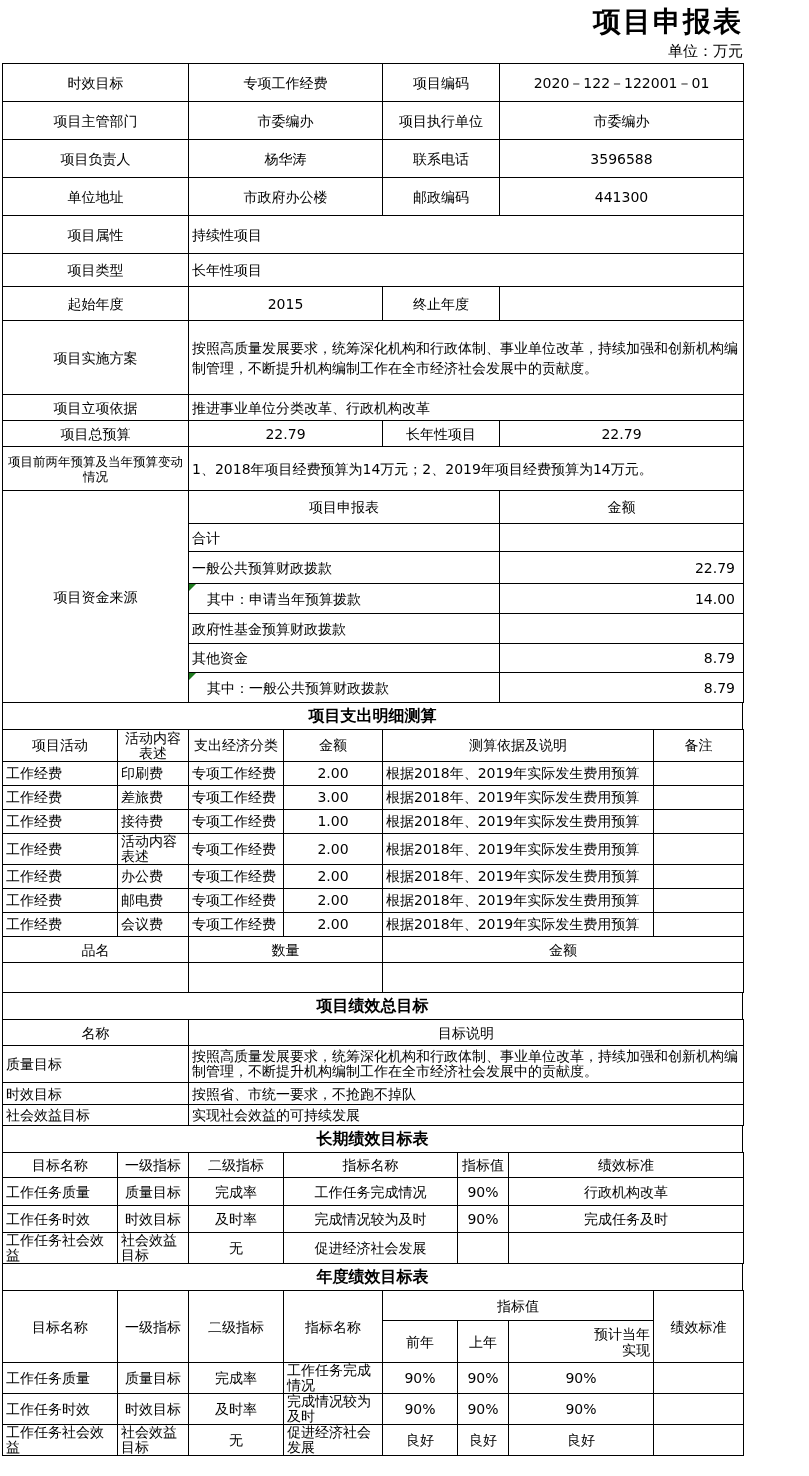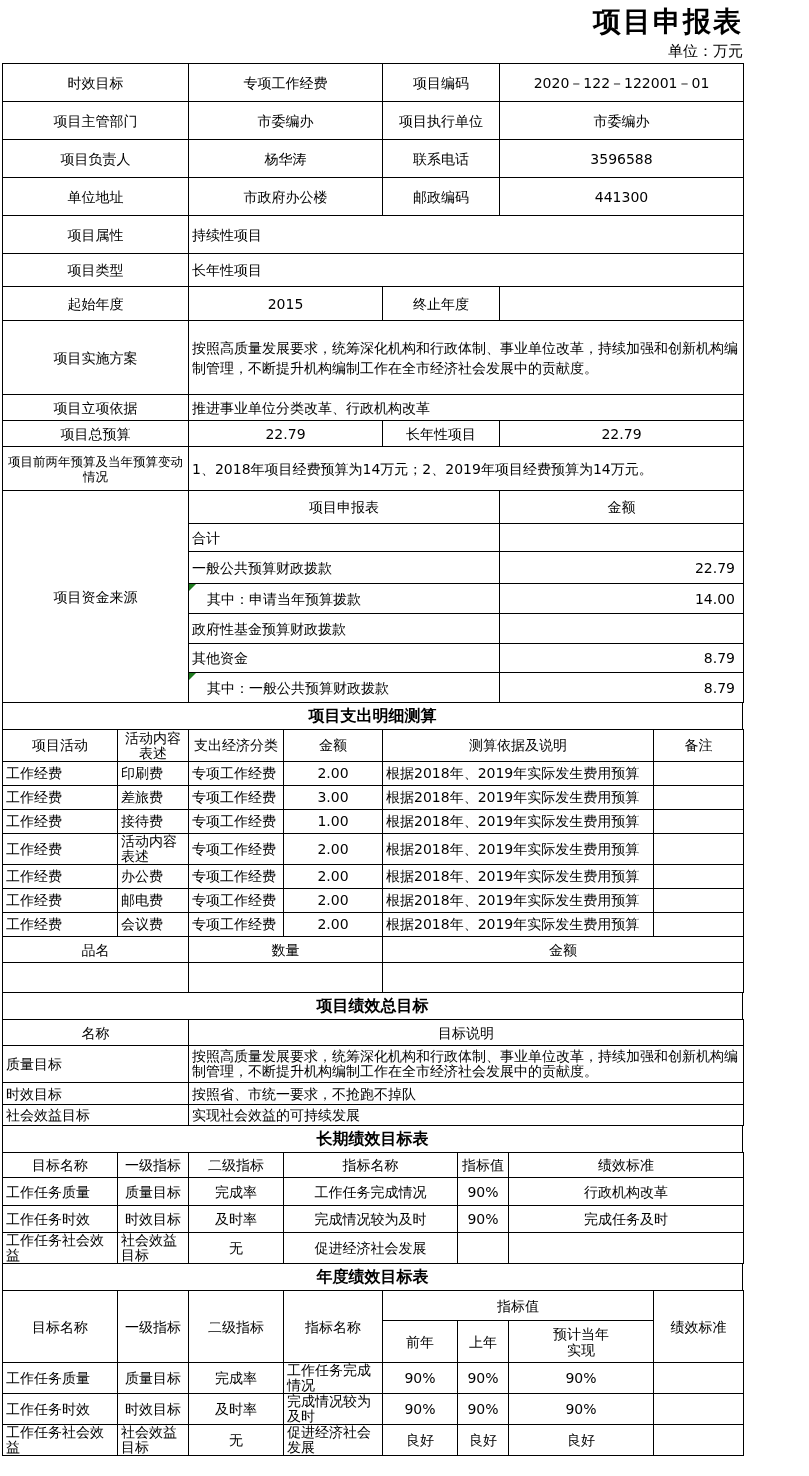--- a/index.html
+++ b/index.html
@@ -11,21 +11,21 @@
   table.tbl td{border:1px solid #000;font-size:14px;line-height:16px;padding:0 3px;overflow:hidden;vertical-align:middle;word-break:break-all;}
   .c{text-align:center;}
   .l{text-align:left;}
   .r{text-align:right;padding-right:8px !important;}
   .sec{margin-top:-1px;border:1px solid #000;height:26px;line-height:26px;text-align:center;font-weight:bold;font-size:16px;}
   .small{font-size:12.5px !important;line-height:15px !important;}
   .tight{line-height:15px !important;margin-top:36px;}
   .indent{padding-left:18px !important;}
   .rel{position:relative;}
   .mark{position:absolute;left:0;top:0;width:0;height:0;border-top:7px solid var(--green_marker,#1E7B1E);border-right:7px solid transparent;}
-  .pre{white-space:pre-line;}
+  .pre{white-space:pre-line;text-align:right;}
 </style>
 </head>
 <body>
 
 <div class="sheet">
 
   <div class="page-title">项目申报表</div>
   <div class="unit-note">单位：万元</div>
 
   <table class="tbl">

